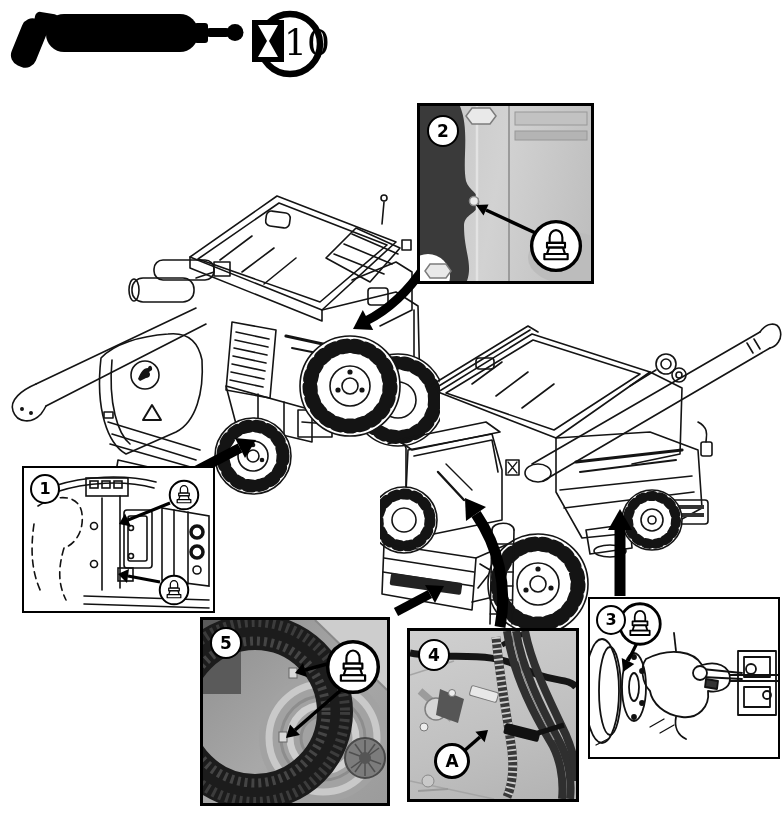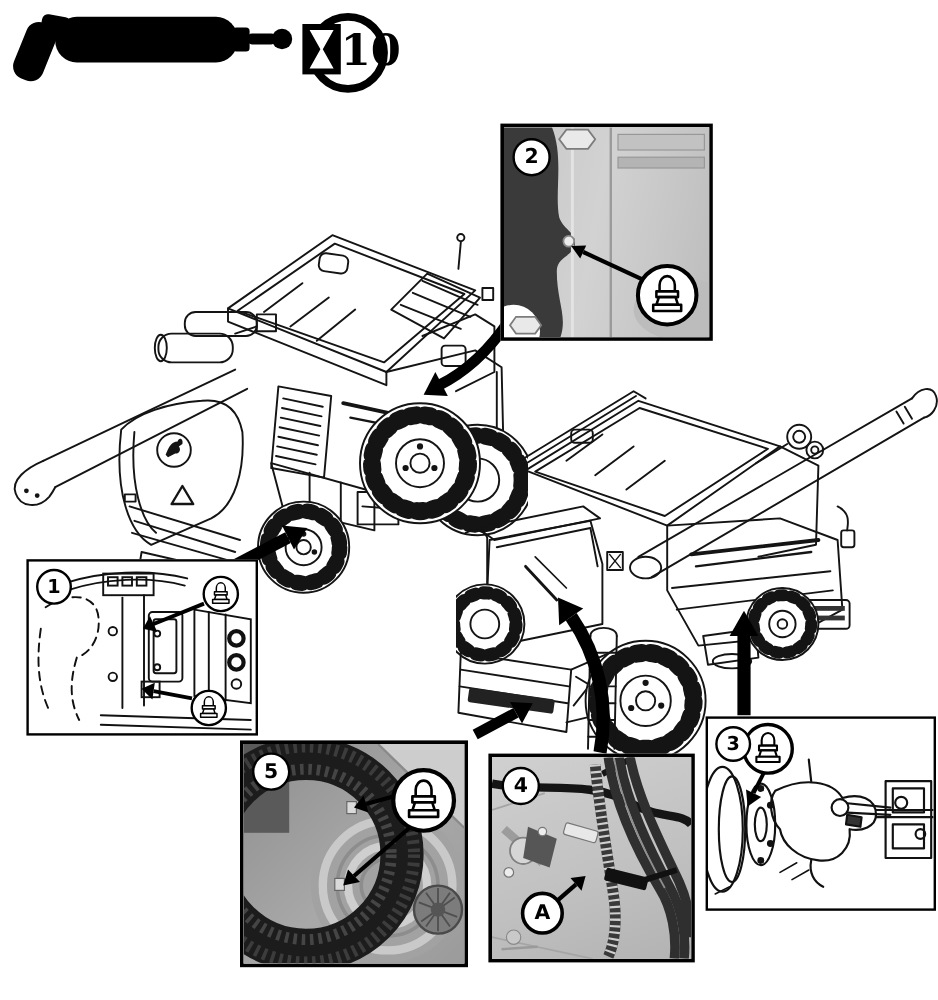--- a/index.html
+++ b/index.html
@@ -12,21 +12,21 @@
   .callout{position:absolute;background:#fff;box-sizing:border-box;z-index:3;}
   .callout.photo{border:3px solid #000;}
   .callout.lineart{border:2px solid #000;}
   .badge{position:absolute;width:28px;height:28px;border-radius:50%;background:#fff;
          border:2.5px solid #000;display:flex;align-items:center;justify-content:center;
          font-weight:bold;font-size:17px;line-height:1;z-index:6;}
   .part-label{position:absolute;width:30px;height:30px;border-radius:50%;background:#fff;
          border:3px solid #000;display:flex;align-items:center;justify-content:center;
          font-weight:bold;font-size:17px;z-index:6;}
   .interval-num{position:absolute;left:284px;top:21px;width:38px;text-align:center;
-         font-family:"DejaVu Serif","Liberation Serif",serif;font-weight:bold;
+         font-family:"DejaVu Serif","Liberation Serif",serif;font-weight:normal;
          font-size:36px;line-height:1.2;z-index:4;}
   .boxfill{position:absolute;inset:0;overflow:hidden;}
   .photo2{background:linear-gradient(100deg,#c6c6c6 0%,#d2d2d2 45%,#bdbdbd 100%);}
   .photo4{background:linear-gradient(160deg,#d0d0d0 0%,#c0c0c0 60%,#b2b2b2 100%);}
   .photo5{background:linear-gradient(135deg,#8e8e8e 0%,#a8a8a8 55%,#9b9b9b 100%);}
 </style>
 </head>
 <body>
 
 <div class="canvas">

